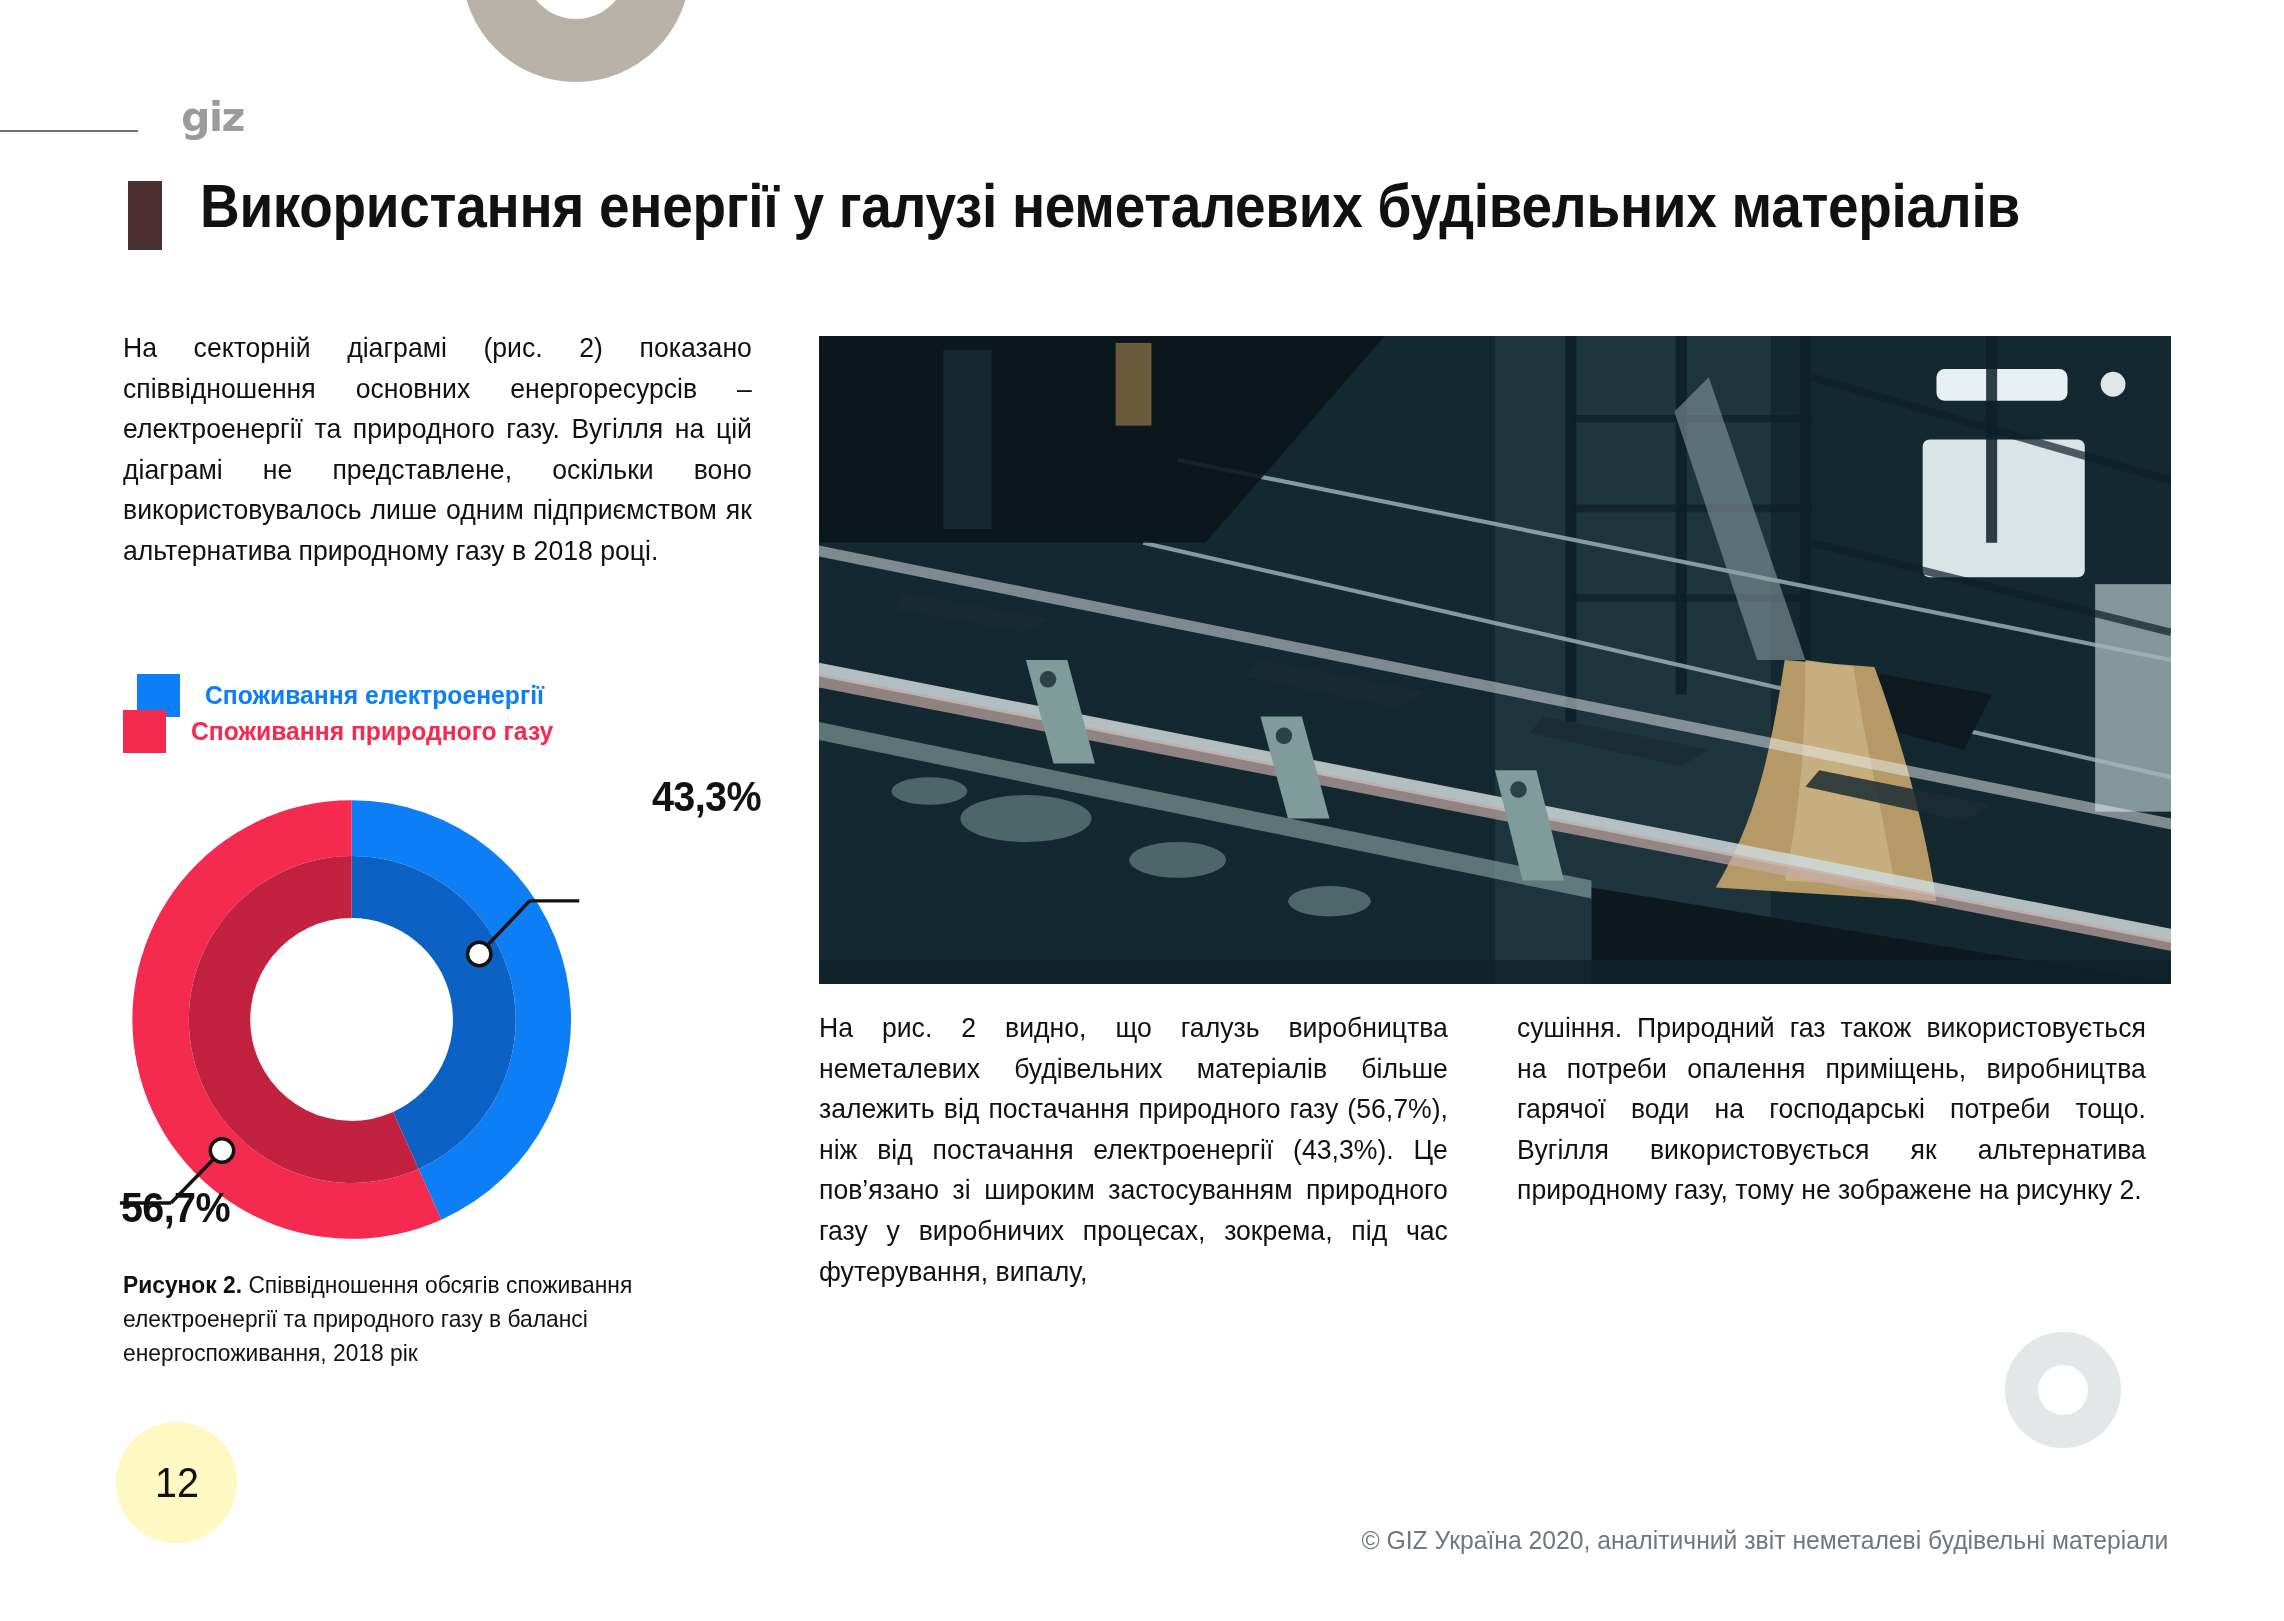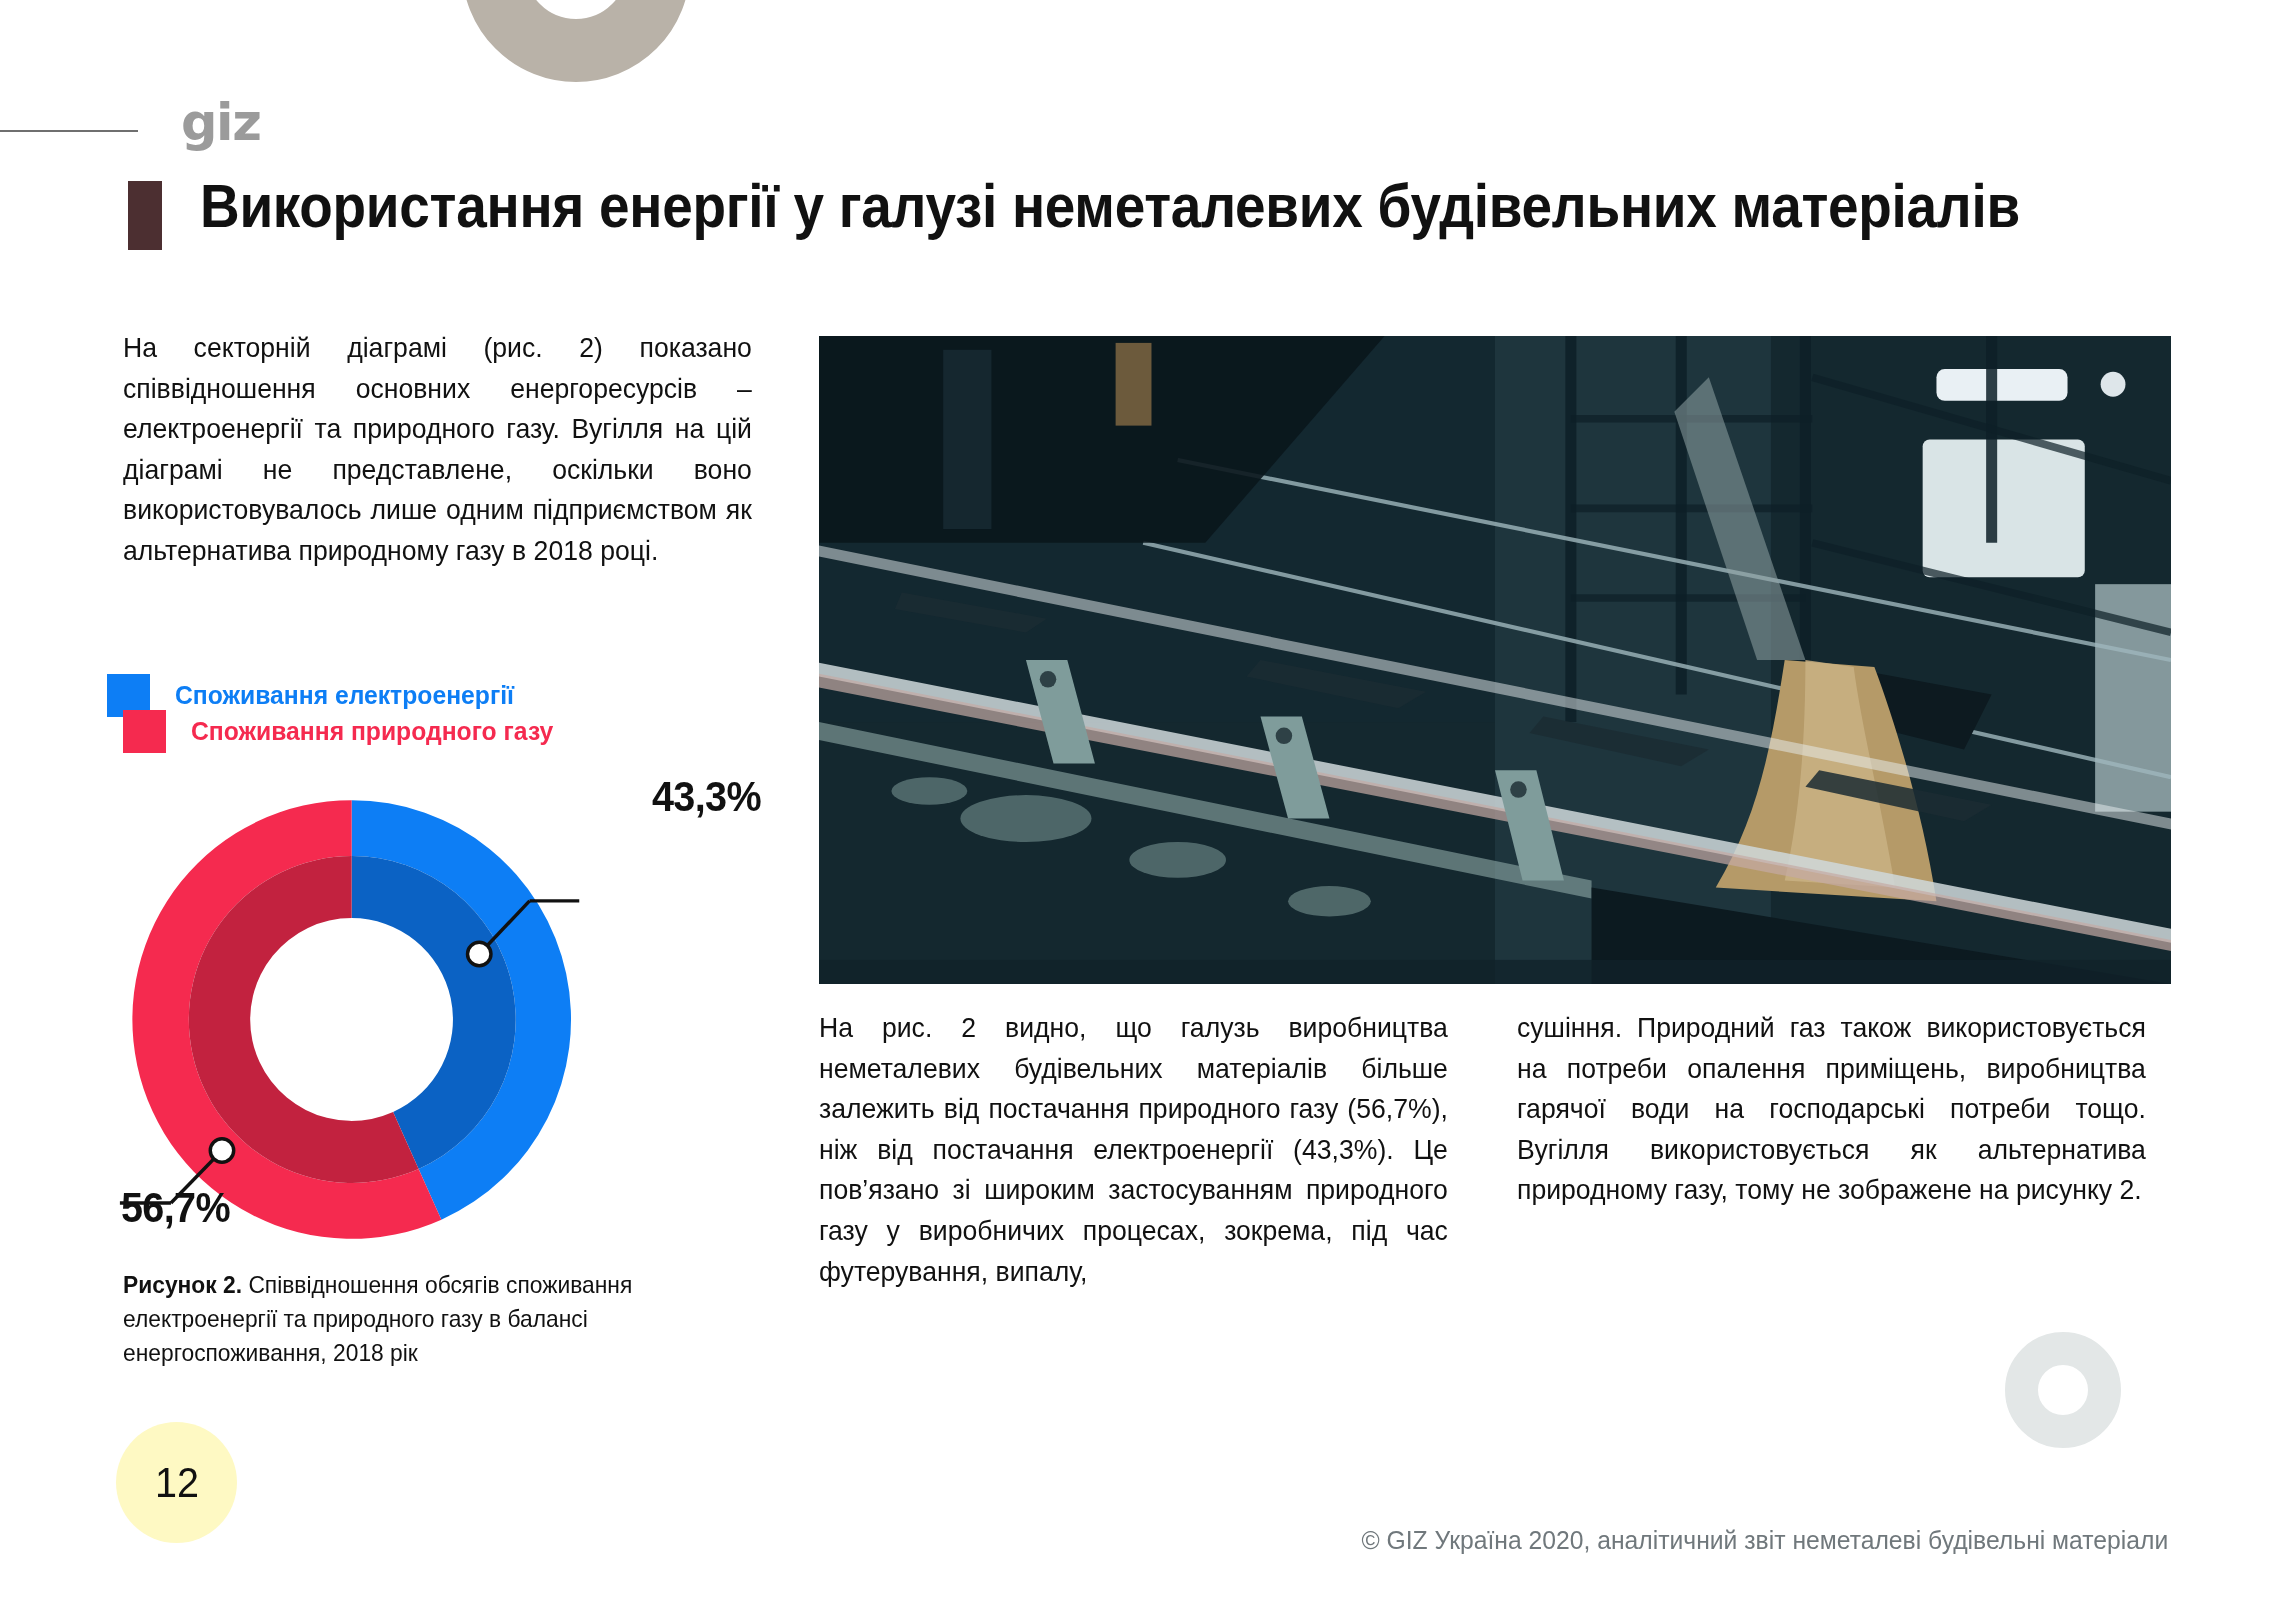--- a/index.html
+++ b/index.html
@@ -28,21 +28,21 @@
   }
 
   
   #giz-rule{
     position:absolute;left:0;top:130px;
     width:138px;height:2.1px;background:#6f6f6f;
   }
   #giz-logo{
     position:absolute;left:181px;top:97px;
     font-family:"DejaVu Sans", sans-serif;
-    font-weight:700;font-size:51px;letter-spacing:-1.4px;
+    font-weight:700;font-size:41px;letter-spacing:-1.4px;
     color:#9b9b9b;line-height:1;
   }
 
   #title-bar{
     position:absolute;left:128px;top:181px;
     width:34px;height:69px;background:#4c2f31;
   }
   #page-title{
     position:absolute;left:200px;top:174px;
     font-family:"Liberation Sans Narrow","Liberation Sans",sans-serif;
@@ -62,21 +62,21 @@
     width:662px;
     font-size:28px;
     line-height:1.45;
     color:#111111;
     text-align:justify;
     transform:scaleX(0.95);
     transform-origin:left top;
   }
 
   .legend-row{position:absolute;display:flex;align-items:center;}
-  #legend-electricity{left:107px;top:674px;}
+  #legend-electricity{left:137px;top:674px;}
   #legend-gas{left:123px;top:710px;}
   .swatch{width:43px;height:43px;flex:0 0 auto;}
   .legend-label{
     margin-left:25px;
     font-size:26px;font-weight:700;
     white-space:nowrap;
     transform:scaleX(0.95);
     transform-origin:left center;
   }
 

